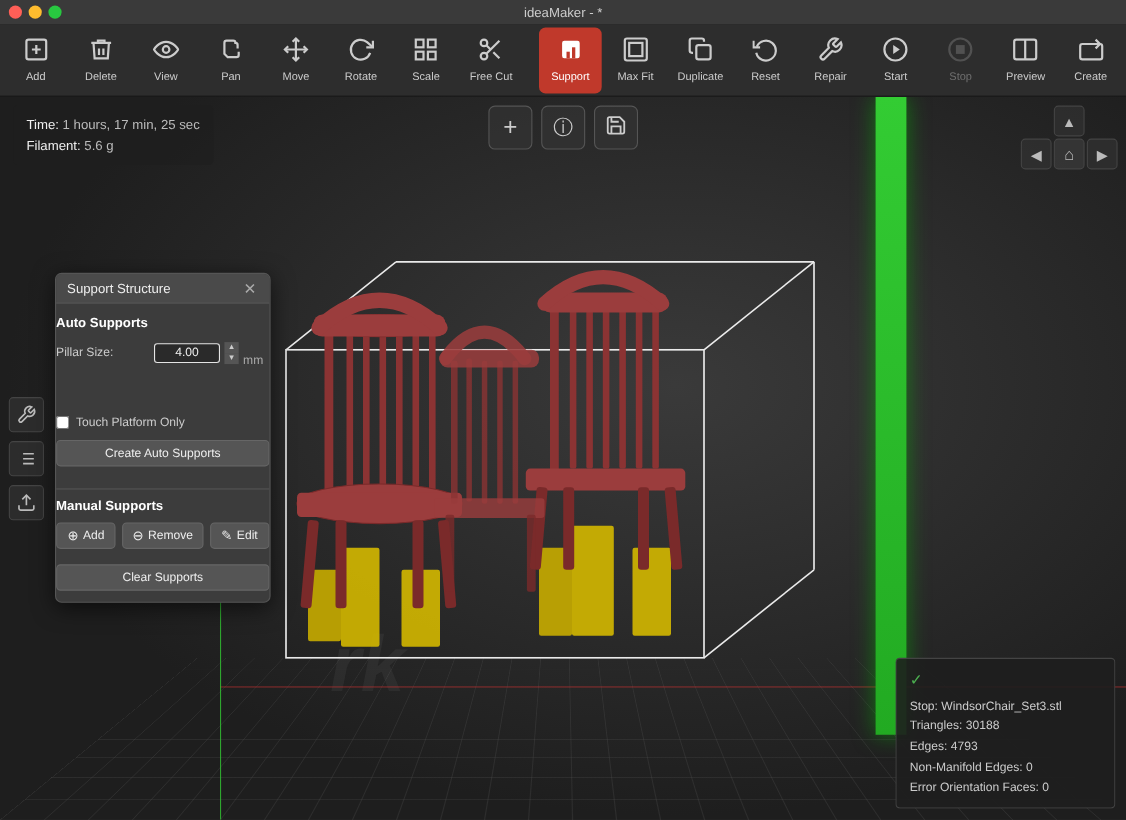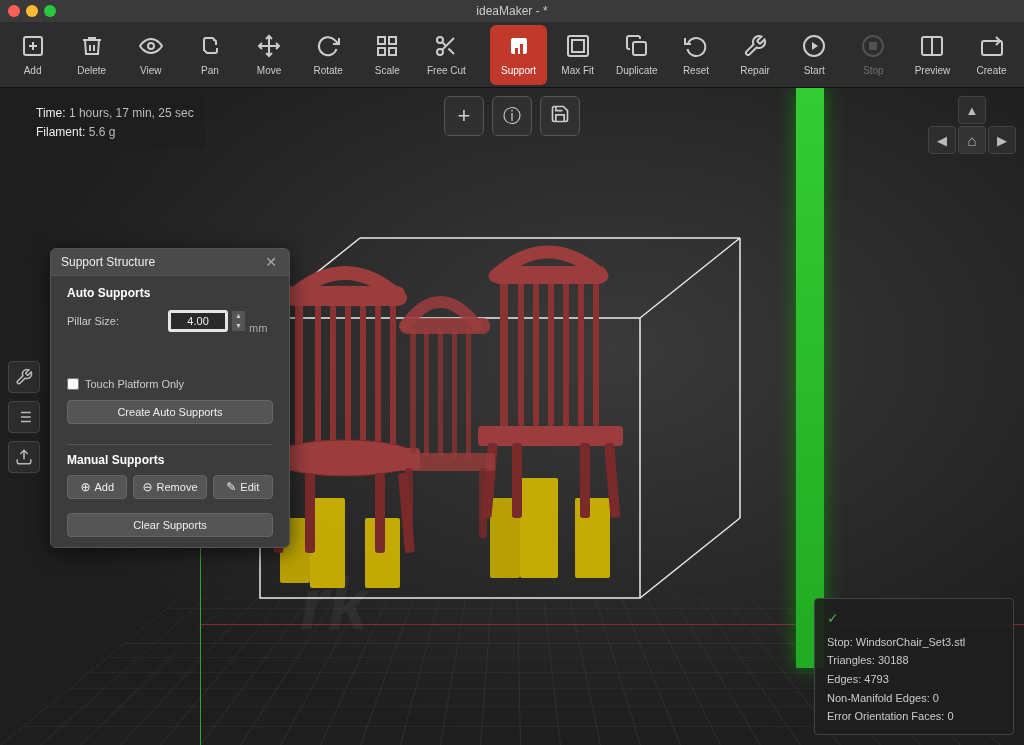--- a/index.html
+++ b/index.html
@@ -151,35 +151,35 @@
       color: rgba(120,120,120,0.12);
       user-select: none;
       pointer-events: none;
       font-style: italic;
     }
 
     
     .info-panel {
       position: absolute;
       top: 8px;
-      left: 24px;
+      left: 12px;
       background: rgba(30,30,30,0.85);
       border-radius: 4px;
       padding: 8px 12px;
       color: #ddd;
       font-size: 12px;
       line-height: 1.6;
     }
 
     
     .support-dialog {
       position: absolute;
       top: 160px;
       left: 50px;
-      width: 240px;
+      width: 196px;
       background: #3c3c3c;
       border-radius: 6px;
       box-shadow: 0 4px 20px rgba(0,0,0,0.6);
       border: 1px solid #555;
       overflow: hidden;
     }
     .dialog-titlebar {
       background: #4a4a4a;
       padding: 6px 10px;
       display: flex;
@@ -195,21 +195,21 @@
     .dialog-close {
       color: #aaa;
       cursor: pointer;
       font-size: 14px;
       line-height: 1;
       background: none;
       border: none;
       padding: 0 2px;
     }
     .dialog-body {
-      padding: 10px 16px;
+      padding: 10px 0;
     }
     .section-label {
       color: #fff;
       font-size: 12px;
       font-weight: 600;
       margin-bottom: 8px;
     }
     .form-row {
       display: flex;
       align-items: center;
@@ -222,21 +222,21 @@
       flex: 1;
     }
     .form-input-group {
       display: flex;
       align-items: center;
       gap: 4px;
     }
     .form-input {
       width: 60px;
       background: #2a2a2a;
-      border: 3px solid #e5e5e5;
+      border: 1px solid #e5e5e5;
       border-radius: 3px;
       color: #eee;
       font-size: 11px;
       padding: 2px 4px;
       text-align: center;
     }
     .spin-btns {
       display: flex;
       flex-direction: column;
     }

